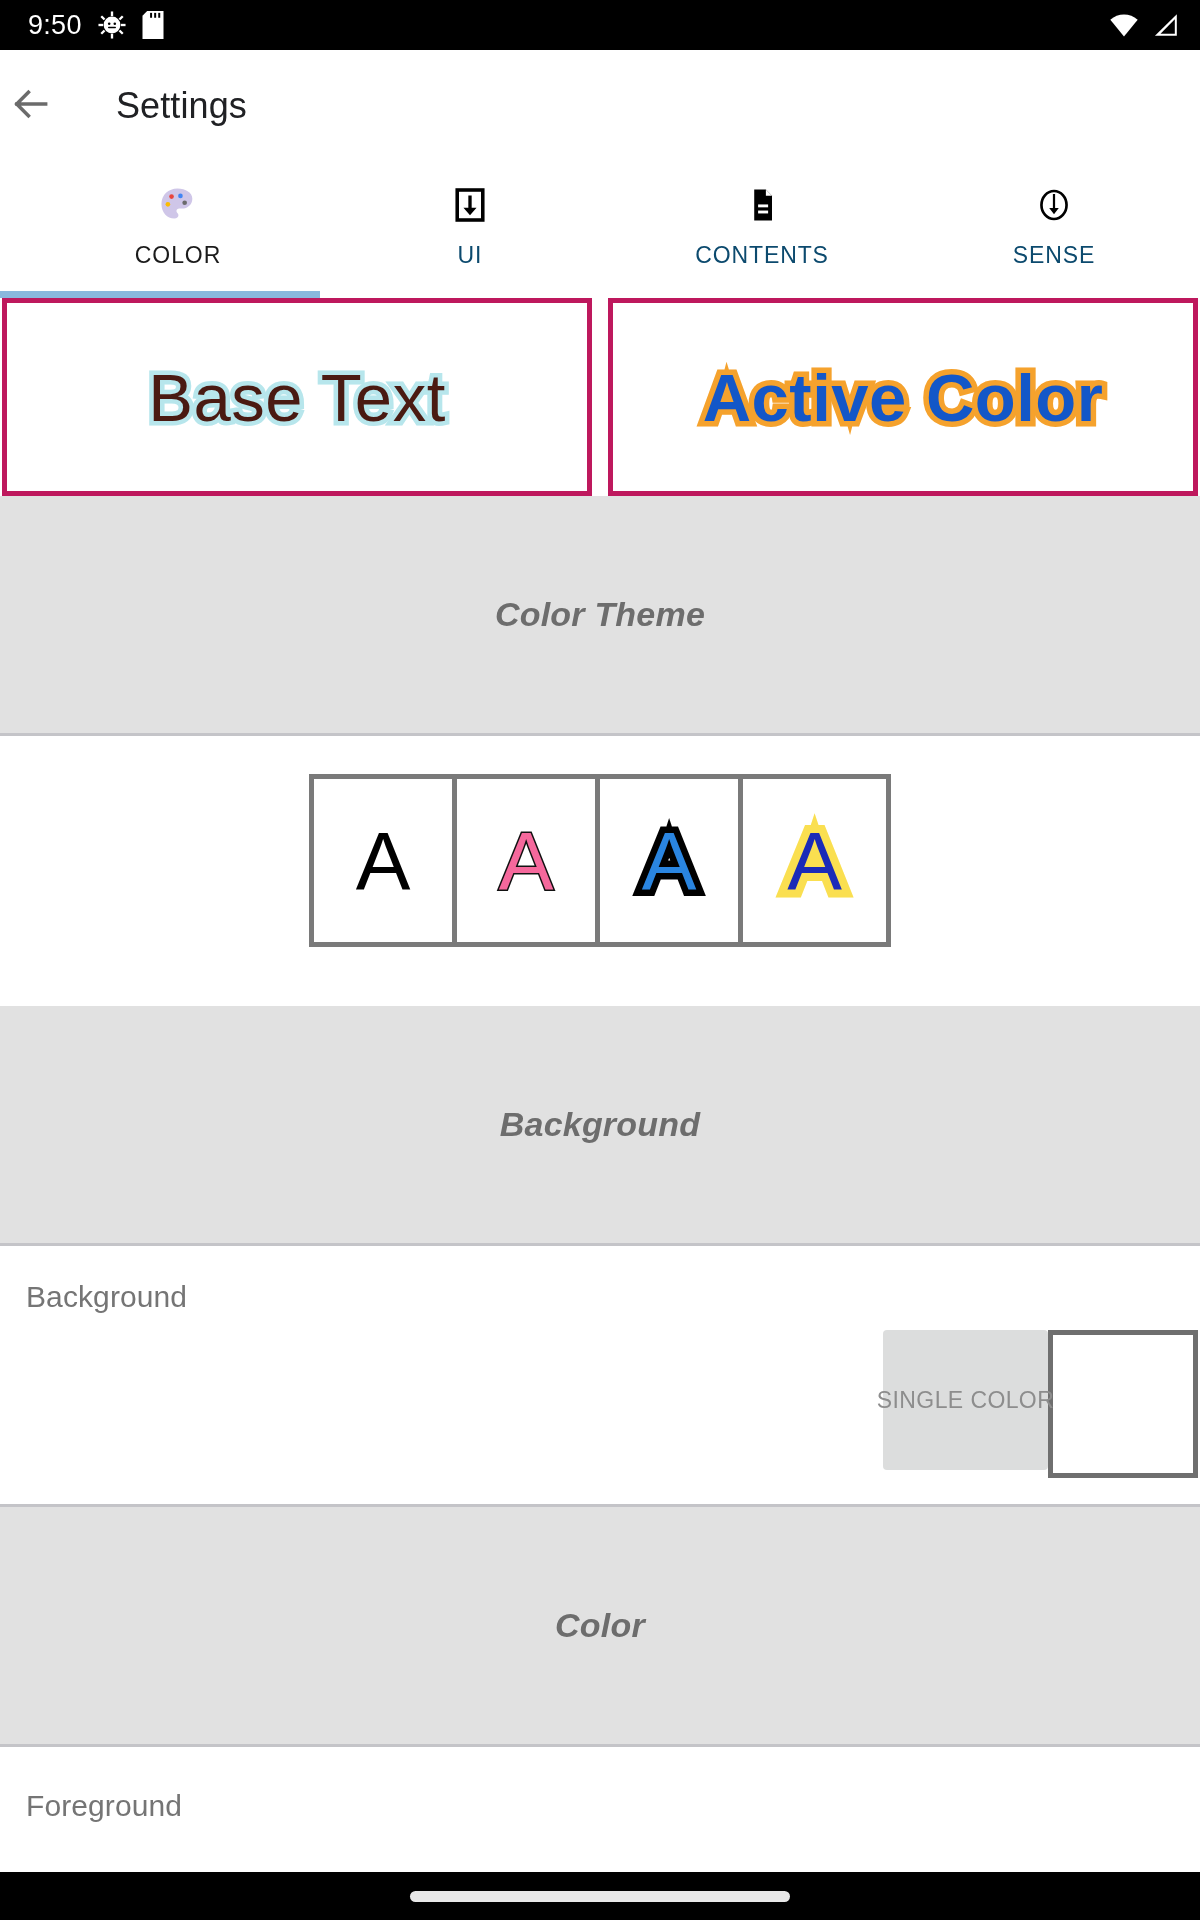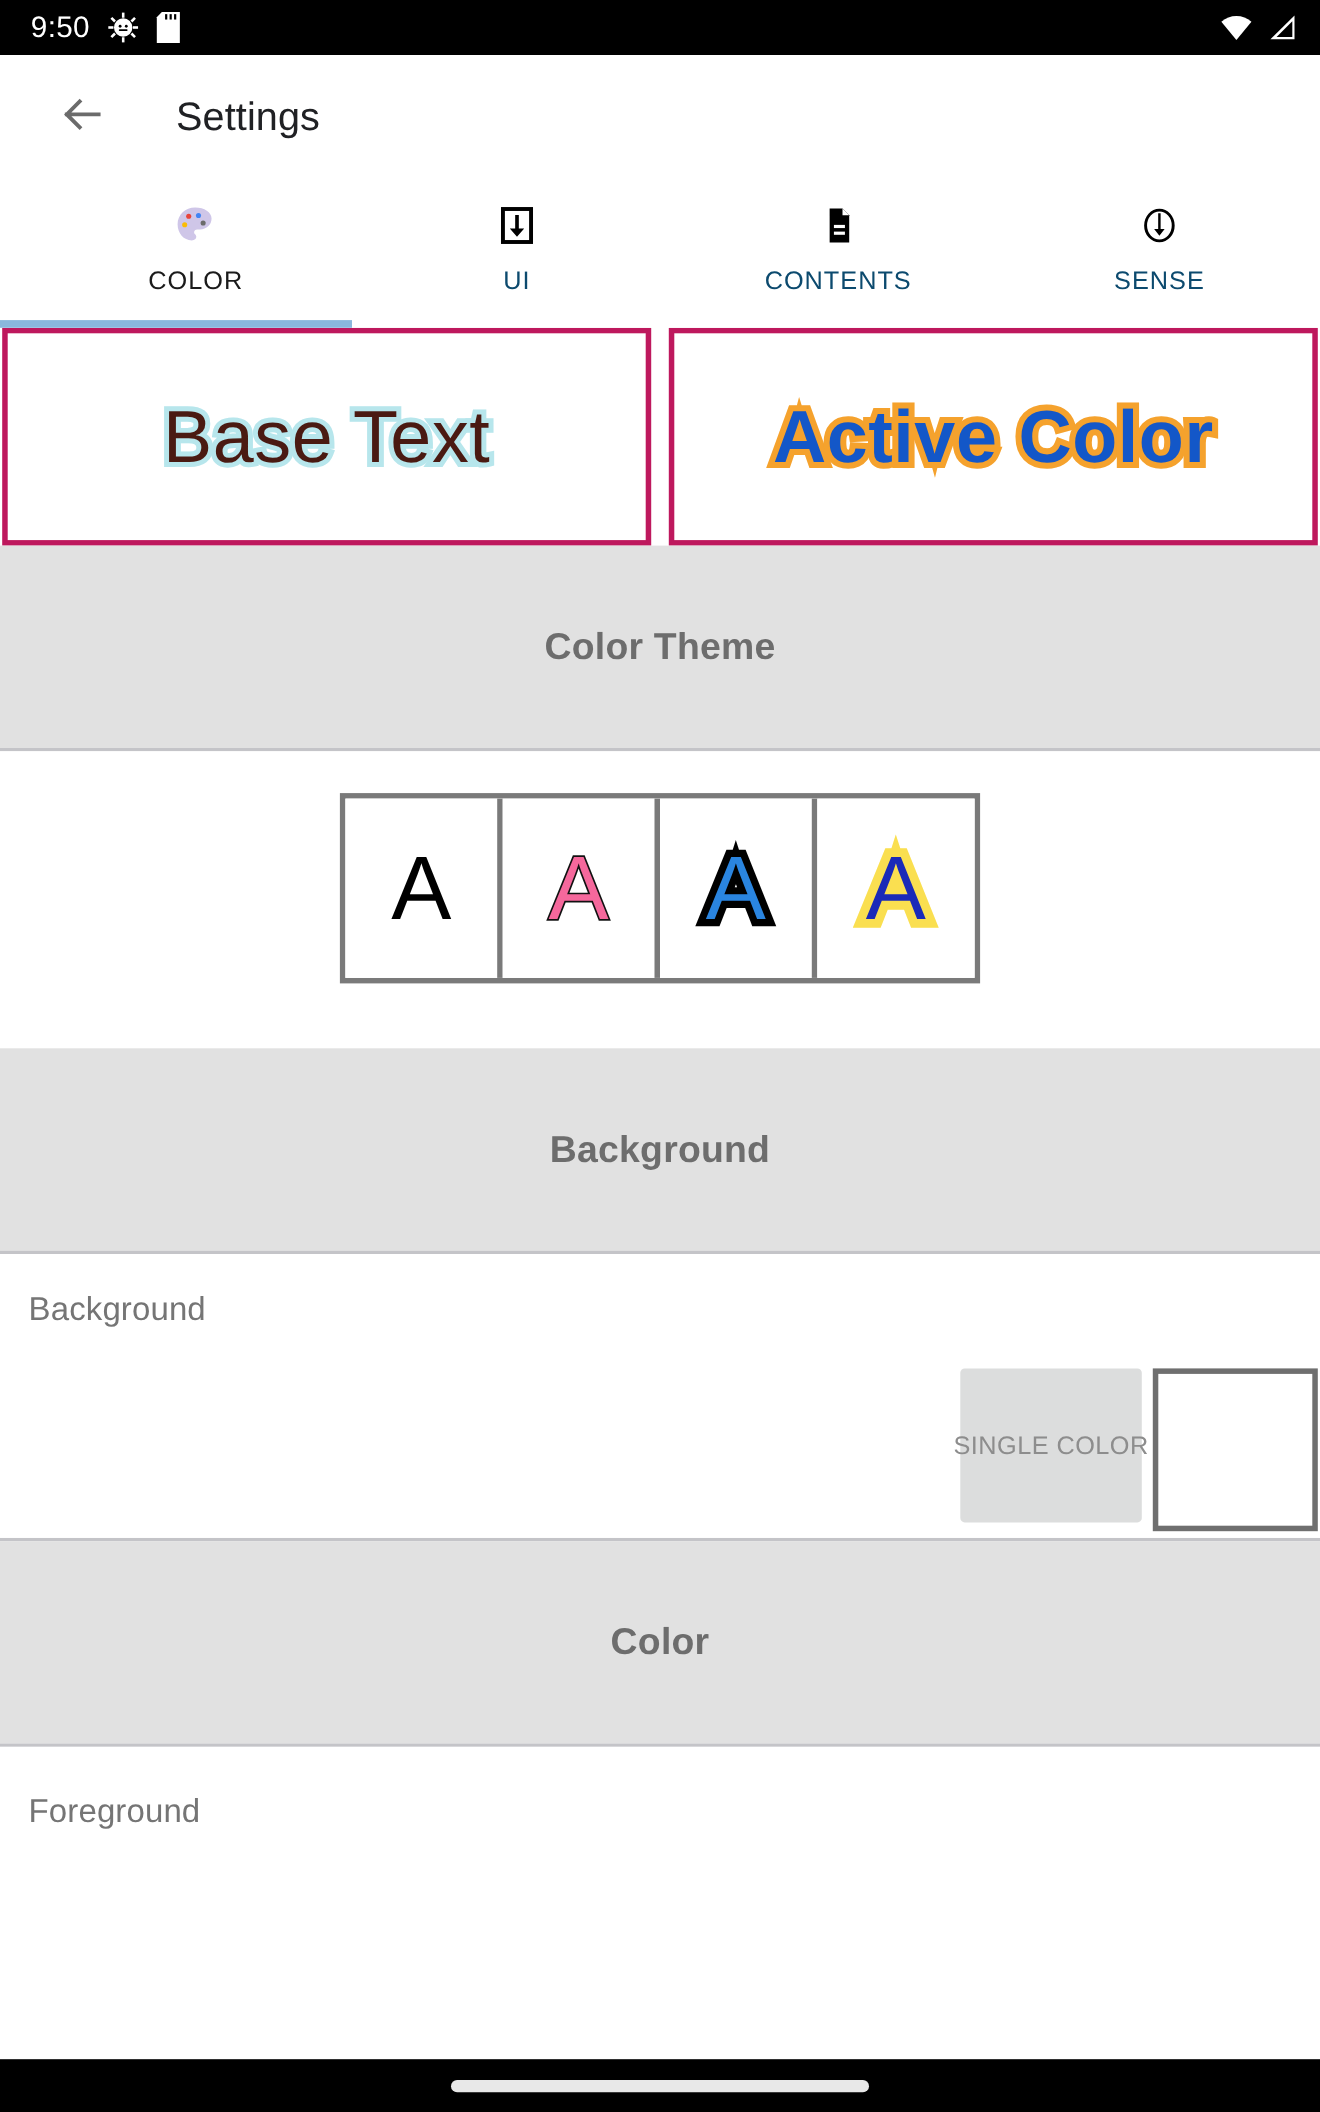--- a/index.html
+++ b/index.html
@@ -43,21 +43,20 @@
     gap: 13px;
   }
   .sb-icon { display: block; }
 
   
   .appbar {
     height: 112px;
     background: #ffffff;
     display: flex;
     align-items: center;
-    padding-left: 44px;
     flex: 0 0 auto;
   }
   .back-btn {
     width: 62px; height: 62px;
     display: flex; align-items: center; justify-content: center;
     cursor: pointer;
   }
   .appbar-title {
     font-size: 36px;
     color: #202124;
@@ -139,25 +138,26 @@
   .preview-active {
     color: #1357c8;
     -webkit-text-stroke: 11px #f5a22d;
     paint-order: stroke fill;
     font-weight: 700;
   }
 
   
   .section-head {
     background: #e1e1e1;
-    height: 184px;
-    display: flex;
-    align-items: center;
-    justify-content: center;
-    flex: 0 0 auto;
+    height: 237px;
+    display: flex;
+    align-items: center;
+    justify-content: center;
+    flex: 0 0 auto;
+    font-style: italic;
   }
   .section-head-title {
     font-size: 34px;
     font-weight: 700;
     color: #6d6d6d;
     letter-spacing: 0.2px;
   }
   .divider {
     height: 3px;
     background: #c4c4c8;
@@ -206,24 +206,23 @@
     height: 258px;
   }
   .row-label {
     font-size: 30px;
     color: #757575;
     letter-spacing: 0.1px;
   }
   .row-controls {
     position: absolute;
     right: 0px;
-    top: 104px;
+    top: 84px;
     display: flex;
     align-items: flex-start;
-    gap: 10px;
   }
   .single-color-btn {
     width: 165px;
     height: 140px;
     background: #dcdddd;
     border: none;
     border-radius: 4px;
     display: flex;
     align-items: center;
     justify-content: center;

